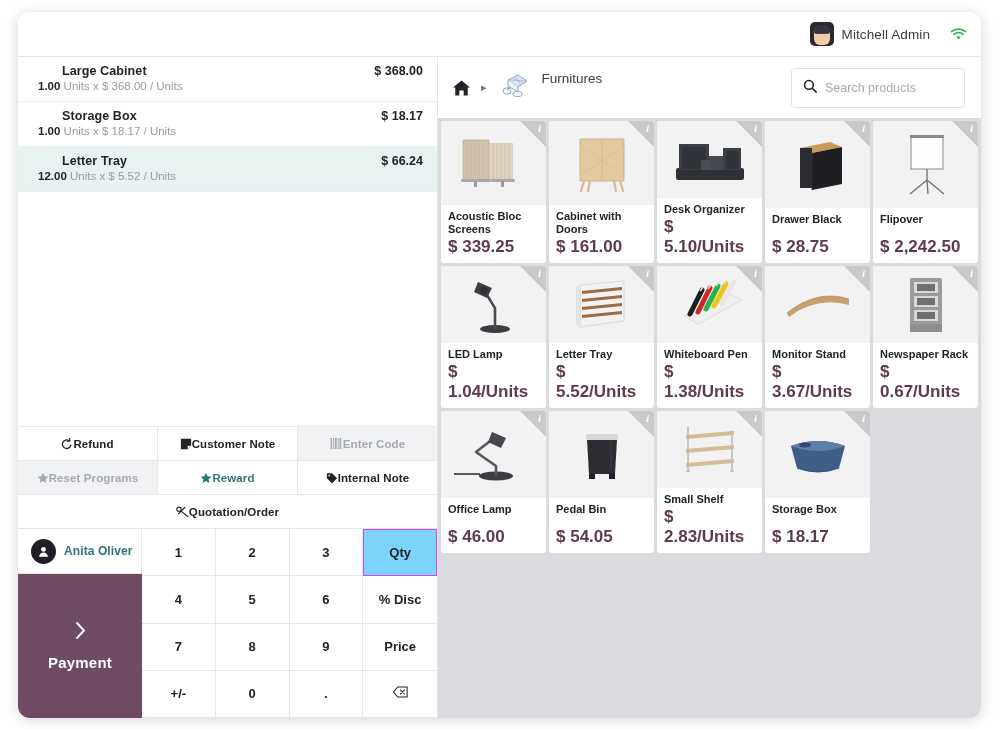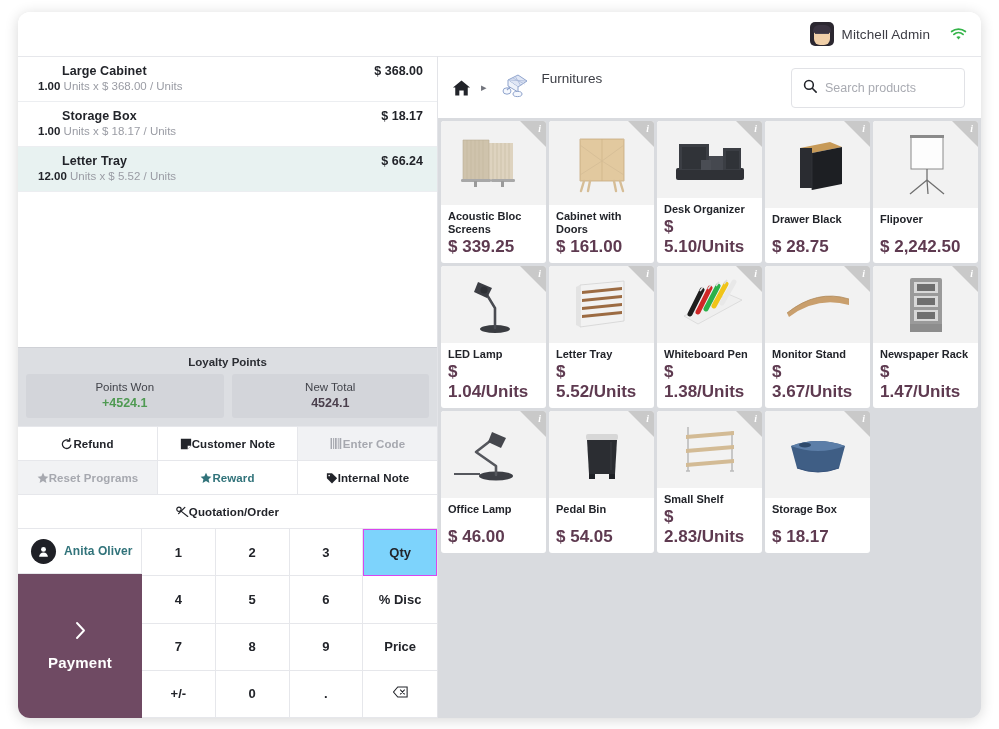--- a/index.html
+++ b/index.html
@@ -366,33 +366,20 @@
           <div class="orderline selected">
             <div class="ol-top">
               <span class="ol-name">Letter Tray</span>
               <span class="ol-price">$ 66.24</span>
             </div>
             <div class="ol-sub"><b>12.00</b> <span>Units x $ 5.52 / Units</span></div>
           </div>
         </div>
 
 
-      <div class="loyalty">
-        <div class="loyalty-title">Loyalty Points</div>
-        <div class="loyalty-cards" id="loyaltycards">
-            <div class="loyalty-card">
-              <div class="lc-label">Points Won</div>
-              <div class="lc-value green">+4524.1</div>
-            </div>
-            <div class="loyalty-card">
-              <div class="lc-label">New Total</div>
-              <div class="lc-value">4524.1</div>
-            </div>
-          </div>
-      </div>
 
       <div class="actions" id="actionrows">
           <div class="act-row">
             <div class="act-btn">
               <span class="ico">
                 <svg width="12" height="12" viewBox="0 0 14 14">
                   <path d="M11.5 8.2 A5 5 0 1 1 9.4 3.1" stroke="#22242a" stroke-width="1.5" fill="none" stroke-linecap="round"></path>
                   <path d="M10.2 0.6 L10.2 3.6 L7.2 3.6" stroke="#22242a" stroke-width="1.5" fill="none" stroke-linecap="round" stroke-linejoin="round"></path>
                 </svg>
               </span>
@@ -752,21 +739,21 @@
                     <rect x="17" y="24" width="18" height="7"></rect>
                     <rect x="17" y="38" width="18" height="7"></rect>
                   </g>
                   <rect x="10" y="50" width="32" height="8" fill="#8d8d8d"></rect>
                 </svg>
                 <span class="info-corner"></span>
                 <span class="info-i">i</span>
               </div>
               <div class="prod-meta">
                 <div class="prod-name">Newspaper Rack</div>
-                <div class="prod-price">$ 1.47/Units</div>
+                <div class="prod-price">$ 0.67/Units</div>
               </div>
             </div>
             <div class="prod-card">
               <div class="prod-img">
                 <svg width="80" height="58" viewBox="0 0 80 58">
                   <ellipse cx="42" cy="50" rx="17" ry="4.5" fill="#3d3f45"></ellipse>
                   <path d="M42 49 L42 40 L22 26 L40 12" stroke="#55575d" stroke-width="2.6" fill="none" stroke-linecap="round" stroke-linejoin="round"></path>
                   <path d="M38 6 L52 12 L47 22 L34 16 Z" fill="#45474d"></path>
                   <path d="M0 48 L26 48" stroke="#55575d" stroke-width="2.2"></path>
                 </svg>

